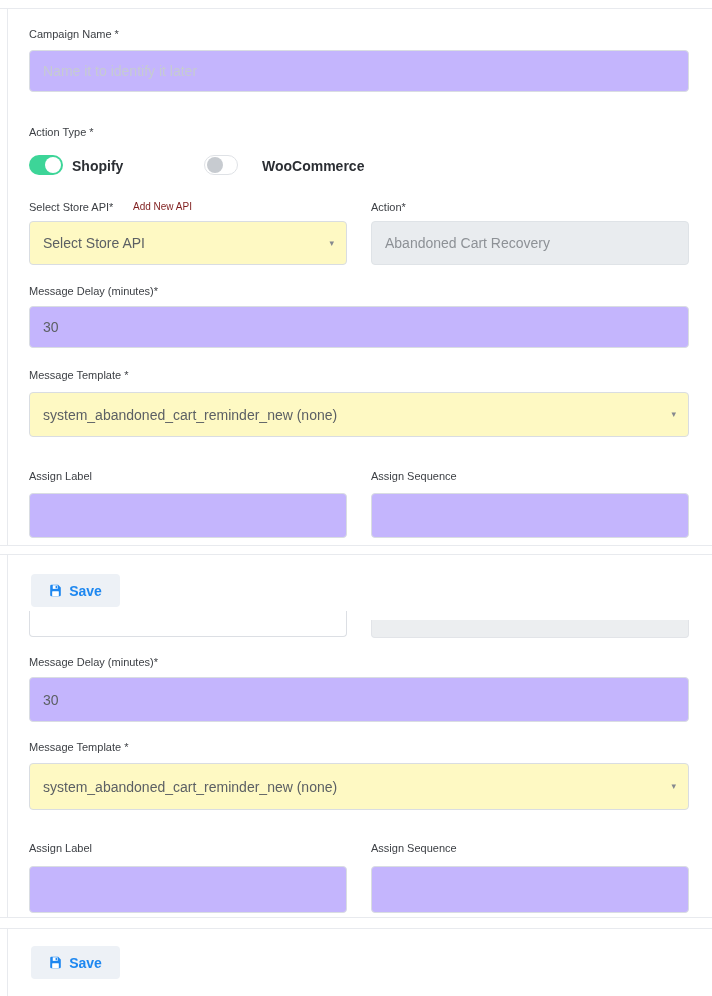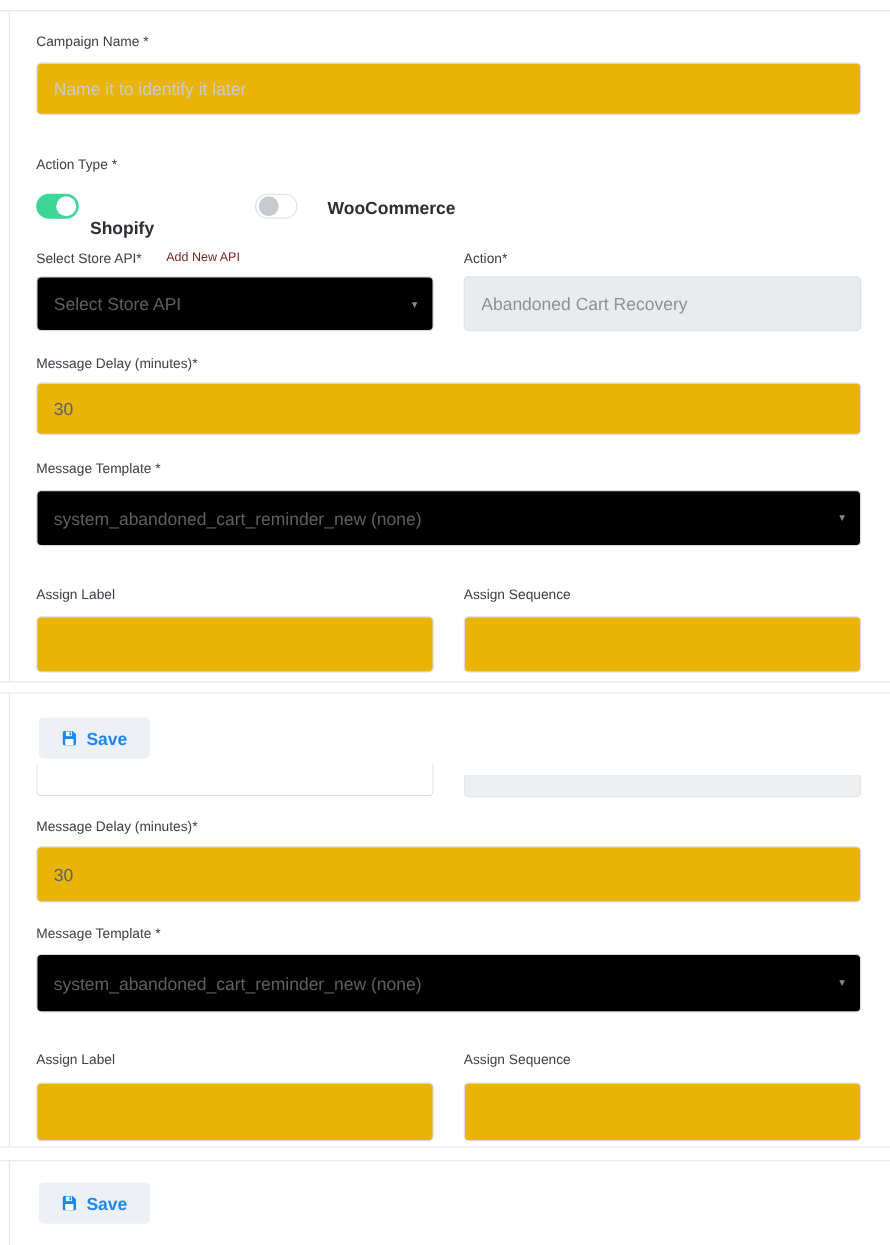--- a/index.html
+++ b/index.html
@@ -27,38 +27,38 @@
   .lbl {
     position: absolute;
     font-size: 11px;
     color: #3d4045;
     white-space: nowrap;
   }
   .inp {
     position: absolute;
     border: 1px solid #d9dde2;
     border-radius: 4px;
-    background: #eab308;
+    background: #c4b5fd;
     font-family: "Liberation Sans", "DejaVu Sans", sans-serif;
     font-size: 14px;
     color: #5c6064;
     padding: 0 13px;
     outline: none;
   }
   .inp::placeholder { color: #c6cbd1; }
   .inp.disabled {
     background: #e9ecef;
     border-color: #dfe3e7;
     color: #8d9196;
   }
   .selectbox {
     position: absolute;
     border: 1px solid #d9dde2;
     border-radius: 4px;
-    background: #000000;
+    background: #fef9c3;
     font-size: 14px;
     color: #5c6064;
     padding: 0 12px 0 13px;
     display: flex;
     align-items: center;
     justify-content: space-between;
     cursor: pointer;
     white-space: nowrap;
     overflow: hidden;
   }
@@ -125,21 +125,21 @@
   .partial.gray {
     background: #eceef0;
     border-color: #e2e4e8;
   }
 
   
   .p-campaign-label   { left: 29px; top: 28px; }
   .p-campaign-input   { left: 29px; top: 50px;  width: 660px; height: 42px; }
   .p-storetype-label  { left: 29px; top: 126px; }
   .p-toggle1          { left: 29px; top: 155px; }
-  .p-toggle1-label    { left: 72px; top: 158px; margin-top: 16px; }
+  .p-toggle1-label    { left: 72px; top: 158px; }
   .p-toggle2          { left: 204px; top: 155px; }
   .p-toggle2-label    { left: 262px; top: 158px; }
   .p-api-label        { left: 29px;  top: 201px; }
   .p-api-link         { left: 133px; top: 201px; }
   .p-action-label     { left: 371px; top: 201px; }
   .p-api-select       { left: 29px;  top: 221px; width: 318px; height: 44px; }
   .p-action-input     { left: 371px; top: 221px; width: 318px; height: 44px; }
   .p-delay-label      { left: 29px; top: 285px; }
   .p-delay-input      { left: 29px; top: 306px; width: 660px; height: 42px; }
   .p-template-label   { left: 29px; top: 369px; }

